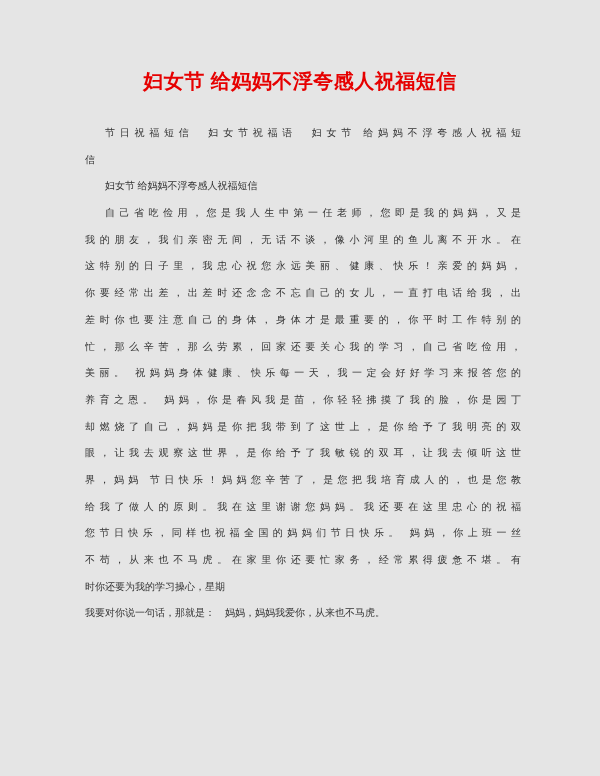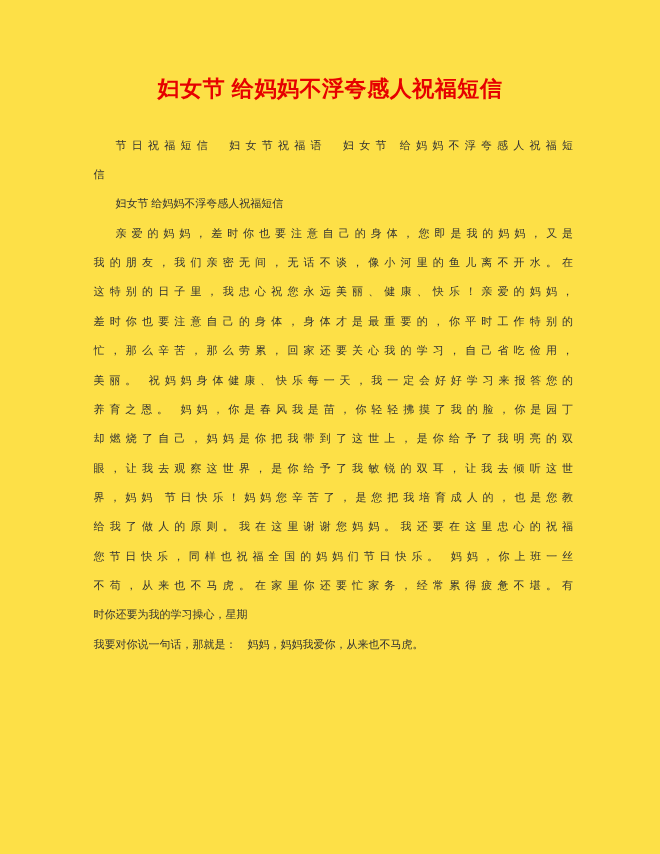--- a/index.html
+++ b/index.html
@@ -40,29 +40,30 @@
   .j {
     text-align: justify;
     text-align-last: justify;
   }
   .ind2  { text-indent: 2em; }
   .ind28 { text-indent: 2.8em; }
 </style>
 </head>
 <body>
 
-<div class="page" style="background: #fde047;">
+<div class="page" style="background: #e5e5e5;">
   <h1 class="doc-title" style="color: rgb(230, 0, 0);">妇女节 给妈妈不浮夸感人祝福短信</h1>
   <div class="doc-body" style="color: rgb(51, 51, 51);">
       <div class="ln j ind2">节日祝福短信　妇女节祝福语　妇女节 给妈妈不浮夸感人祝福短</div>
       <div class="ln">信</div>
       <div class="ln ind2">妇女节 给妈妈不浮夸感人祝福短信</div>
-      <div class="ln j ind2">亲爱的妈妈，差时你也要注意自己的身体，您即是我的妈妈，又是</div>
+      <div class="ln j ind2">自己省吃俭用，您是我人生中第一任老师，您即是我的妈妈，又是</div>
       <div class="ln j">我的朋友，我们亲密无间，无话不谈，像小河里的鱼儿离不开水。在</div>
       <div class="ln j">这特别的日子里，我忠心祝您永远美丽、健康、快乐！亲爱的妈妈，</div>
+      <div class="ln j">你要经常出差，出差时还念念不忘自己的女儿，一直打电话给我，出</div>
       <div class="ln j">差时你也要注意自己的身体，身体才是最重要的，你平时工作特别的</div>
       <div class="ln j">忙，那么辛苦，那么劳累，回家还要关心我的学习，自己省吃俭用，</div>
       <div class="ln j">美丽。 祝妈妈身体健康、快乐每一天，我一定会好好学习来报答您的</div>
       <div class="ln j">养育之恩。 妈妈，你是春风我是苗，你轻轻拂摸了我的脸，你是园丁</div>
       <div class="ln j">却燃烧了自己，妈妈是你把我带到了这世上，是你给予了我明亮的双</div>
       <div class="ln j">眼，让我去观察这世界，是你给予了我敏锐的双耳，让我去倾听这世</div>
       <div class="ln j">界，妈妈 节日快乐！妈妈您辛苦了，是您把我培育成人的，也是您教</div>
       <div class="ln j">给我了做人的原则。我在这里谢谢您妈妈。我还要在这里忠心的祝福</div>
       <div class="ln j">您节日快乐，同样也祝福全国的妈妈们节日快乐。 妈妈，你上班一丝</div>
       <div class="ln j">不苟，从来也不马虎。在家里你还要忙家务，经常累得疲惫不堪。有</div>

